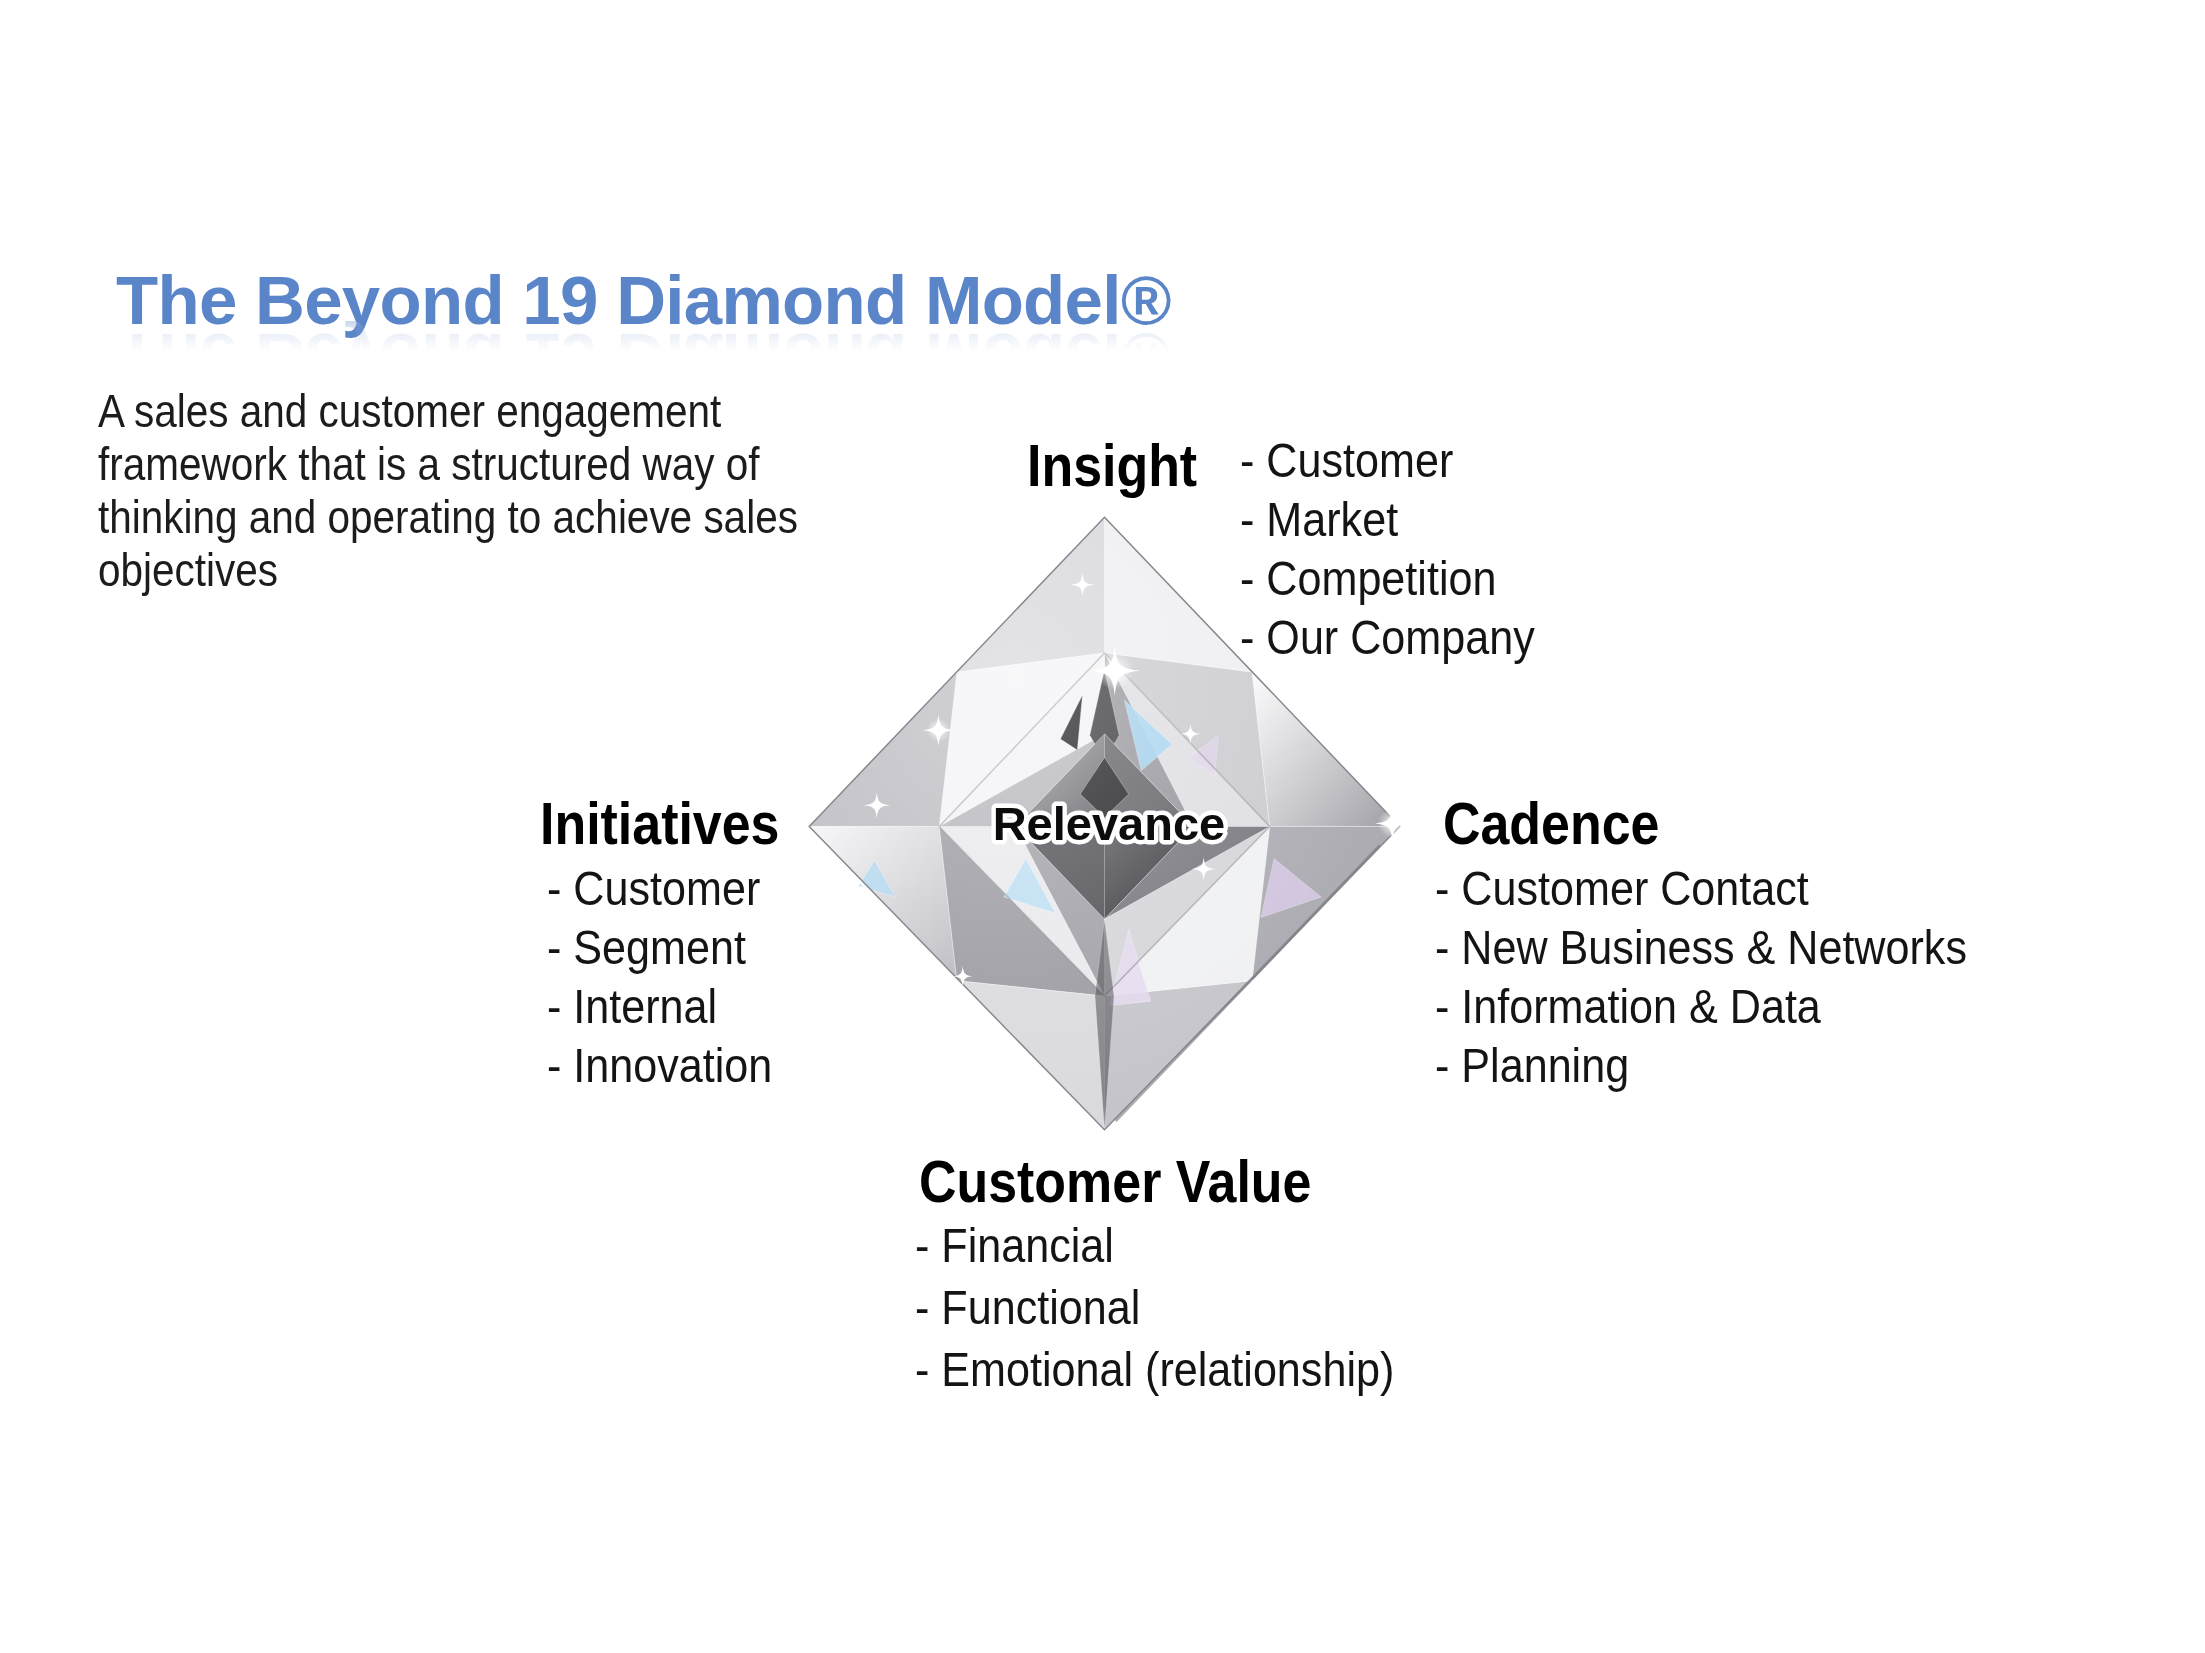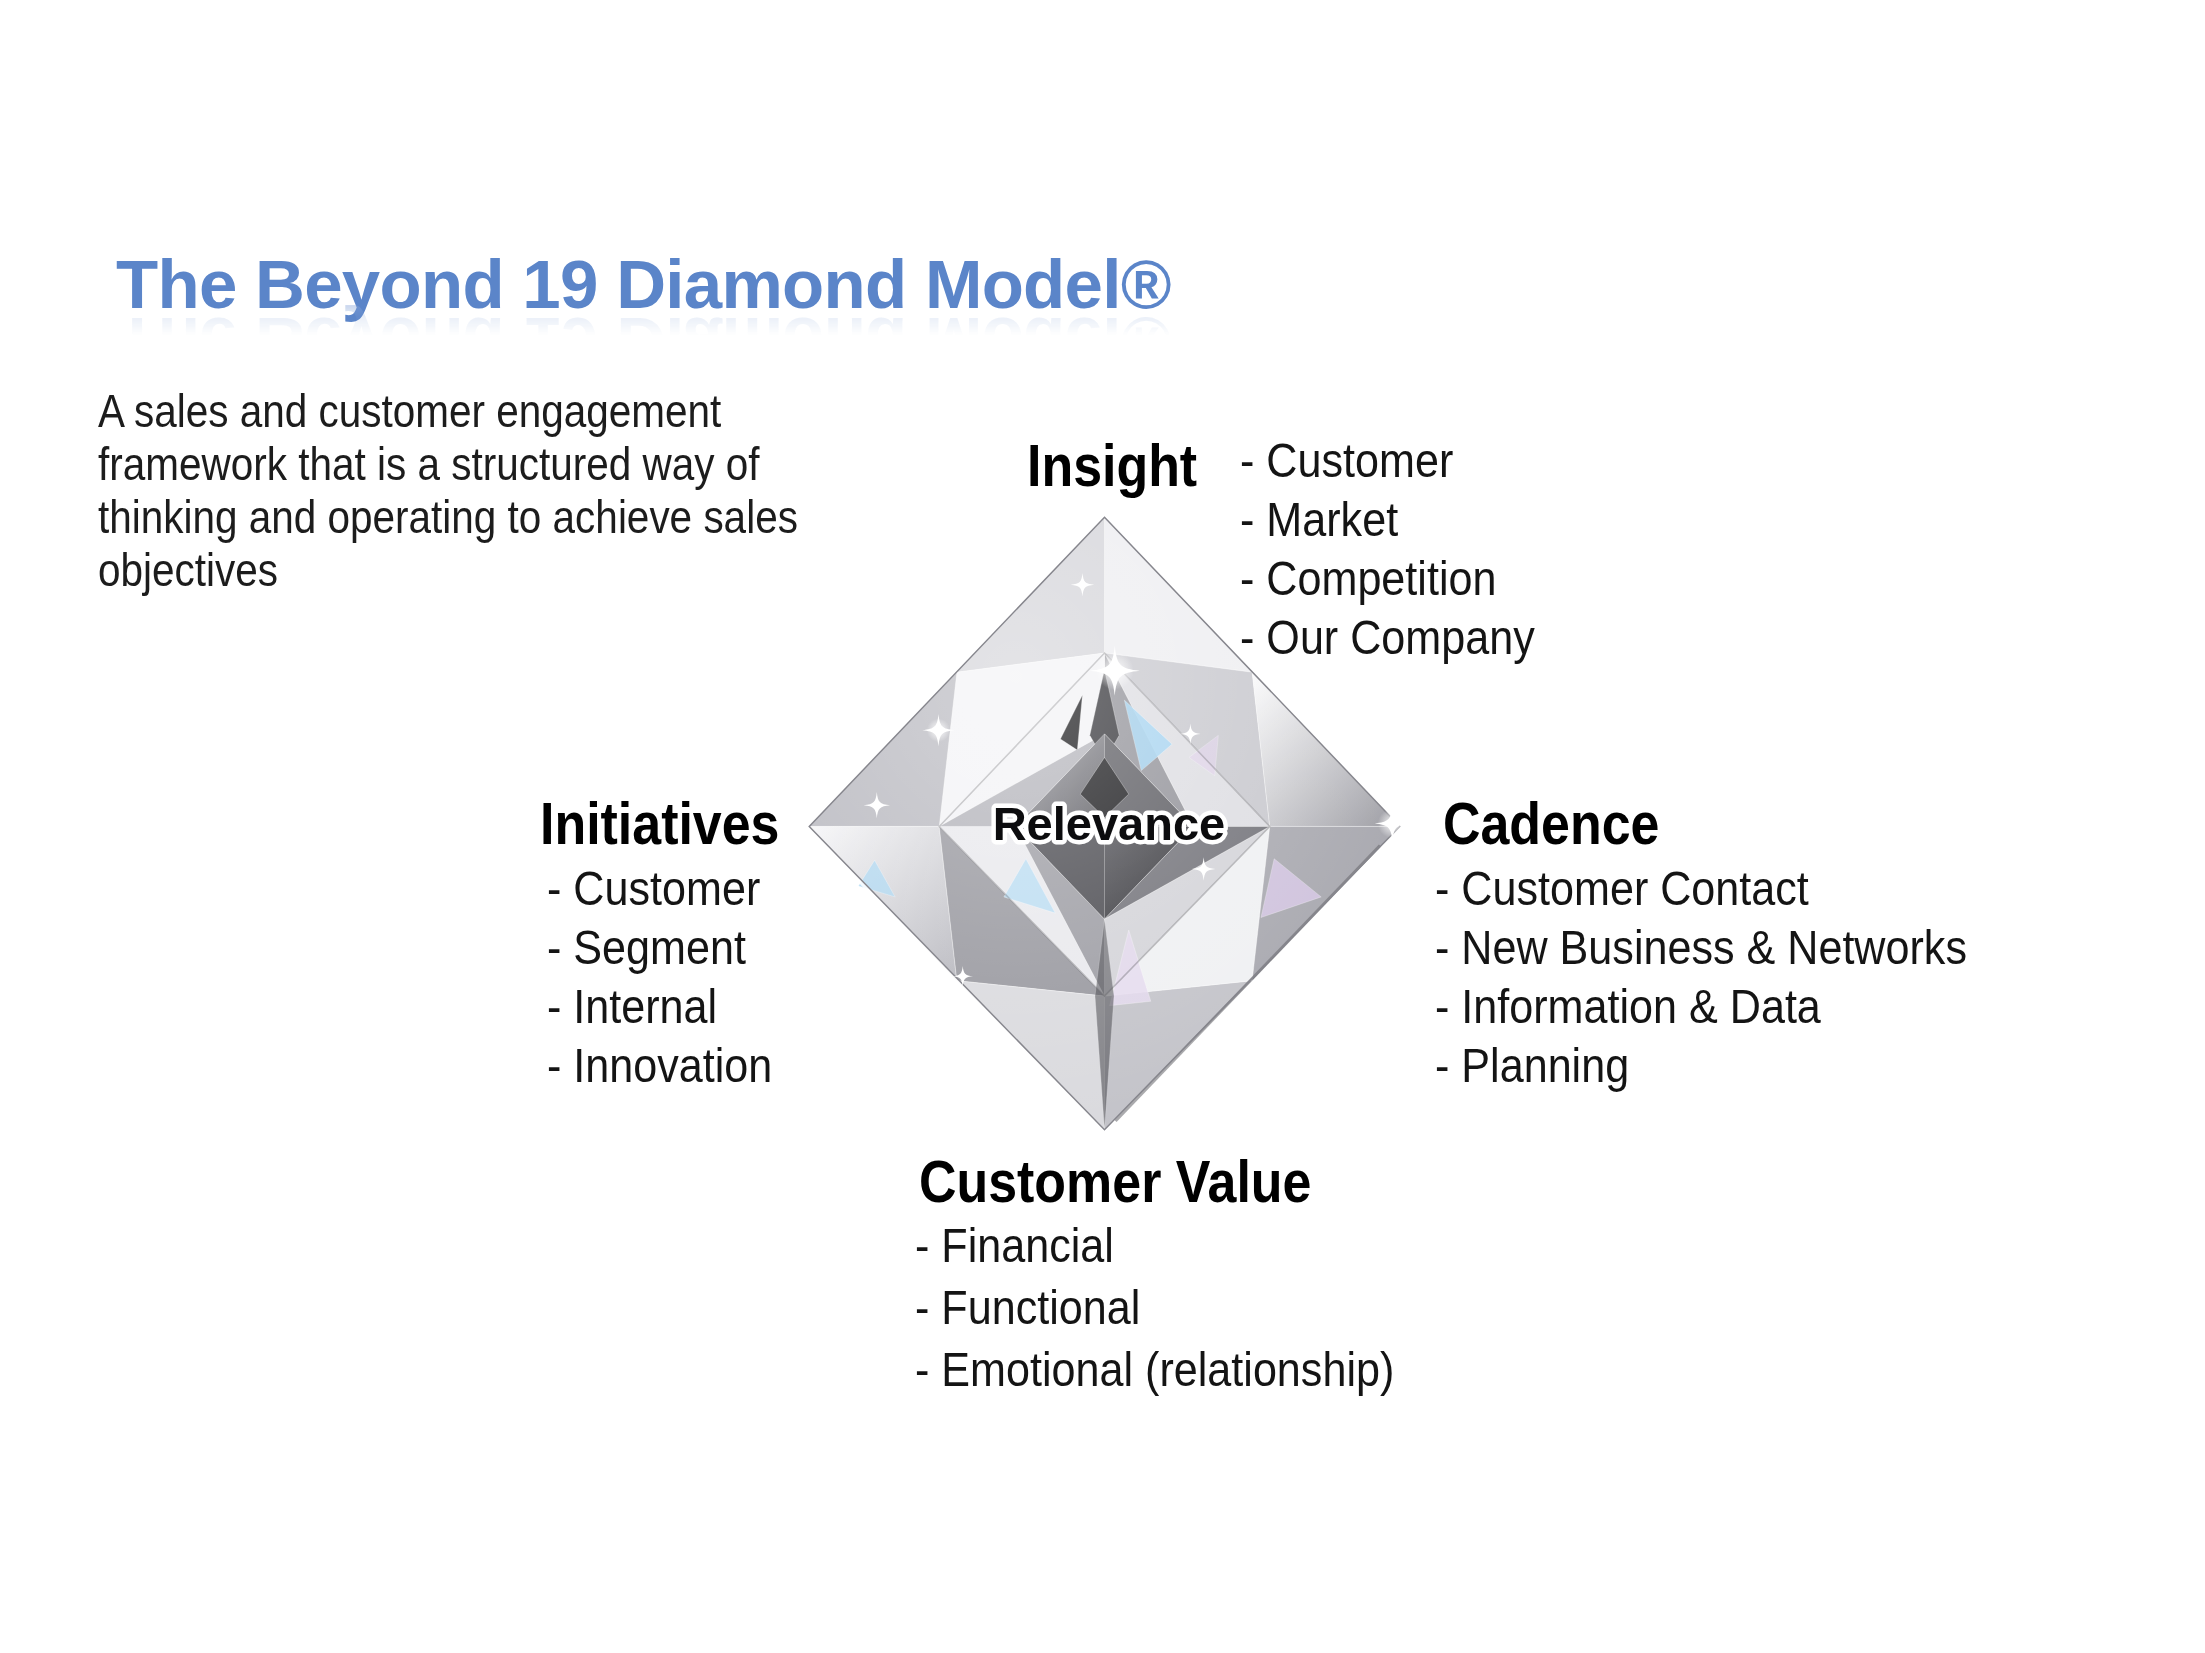--- a/index.html
+++ b/index.html
@@ -4,21 +4,21 @@
 <style>
   html,body{margin:0;padding:0}
   body{
     width:2205px;height:1654px;position:relative;overflow:hidden;
     background:#ffffff;color:#1a1a1a;
     font-family:"Liberation Sans","DejaVu Sans",sans-serif;
   }
   .abs{position:absolute}
 
   
-  .title-wrap{left:116px;top:248px}
+  .title-wrap{left:116px;top:264px}
   .title-line{
     display:block;font-size:69px;font-weight:700;line-height:1.06;
     letter-spacing:-0.7px;white-space:nowrap;color:#5b85c9;
   }
   .title-reflection{
     transform:scaleY(-1);margin-top:-16px;opacity:.5;color:#87a5d8;
     -webkit-mask-image:linear-gradient(to top, rgba(0,0,0,.9) 0%, rgba(0,0,0,.35) 16%, transparent 42%);
             mask-image:linear-gradient(to top, rgba(0,0,0,.9) 0%, rgba(0,0,0,.35) 16%, transparent 42%);
   }
 

